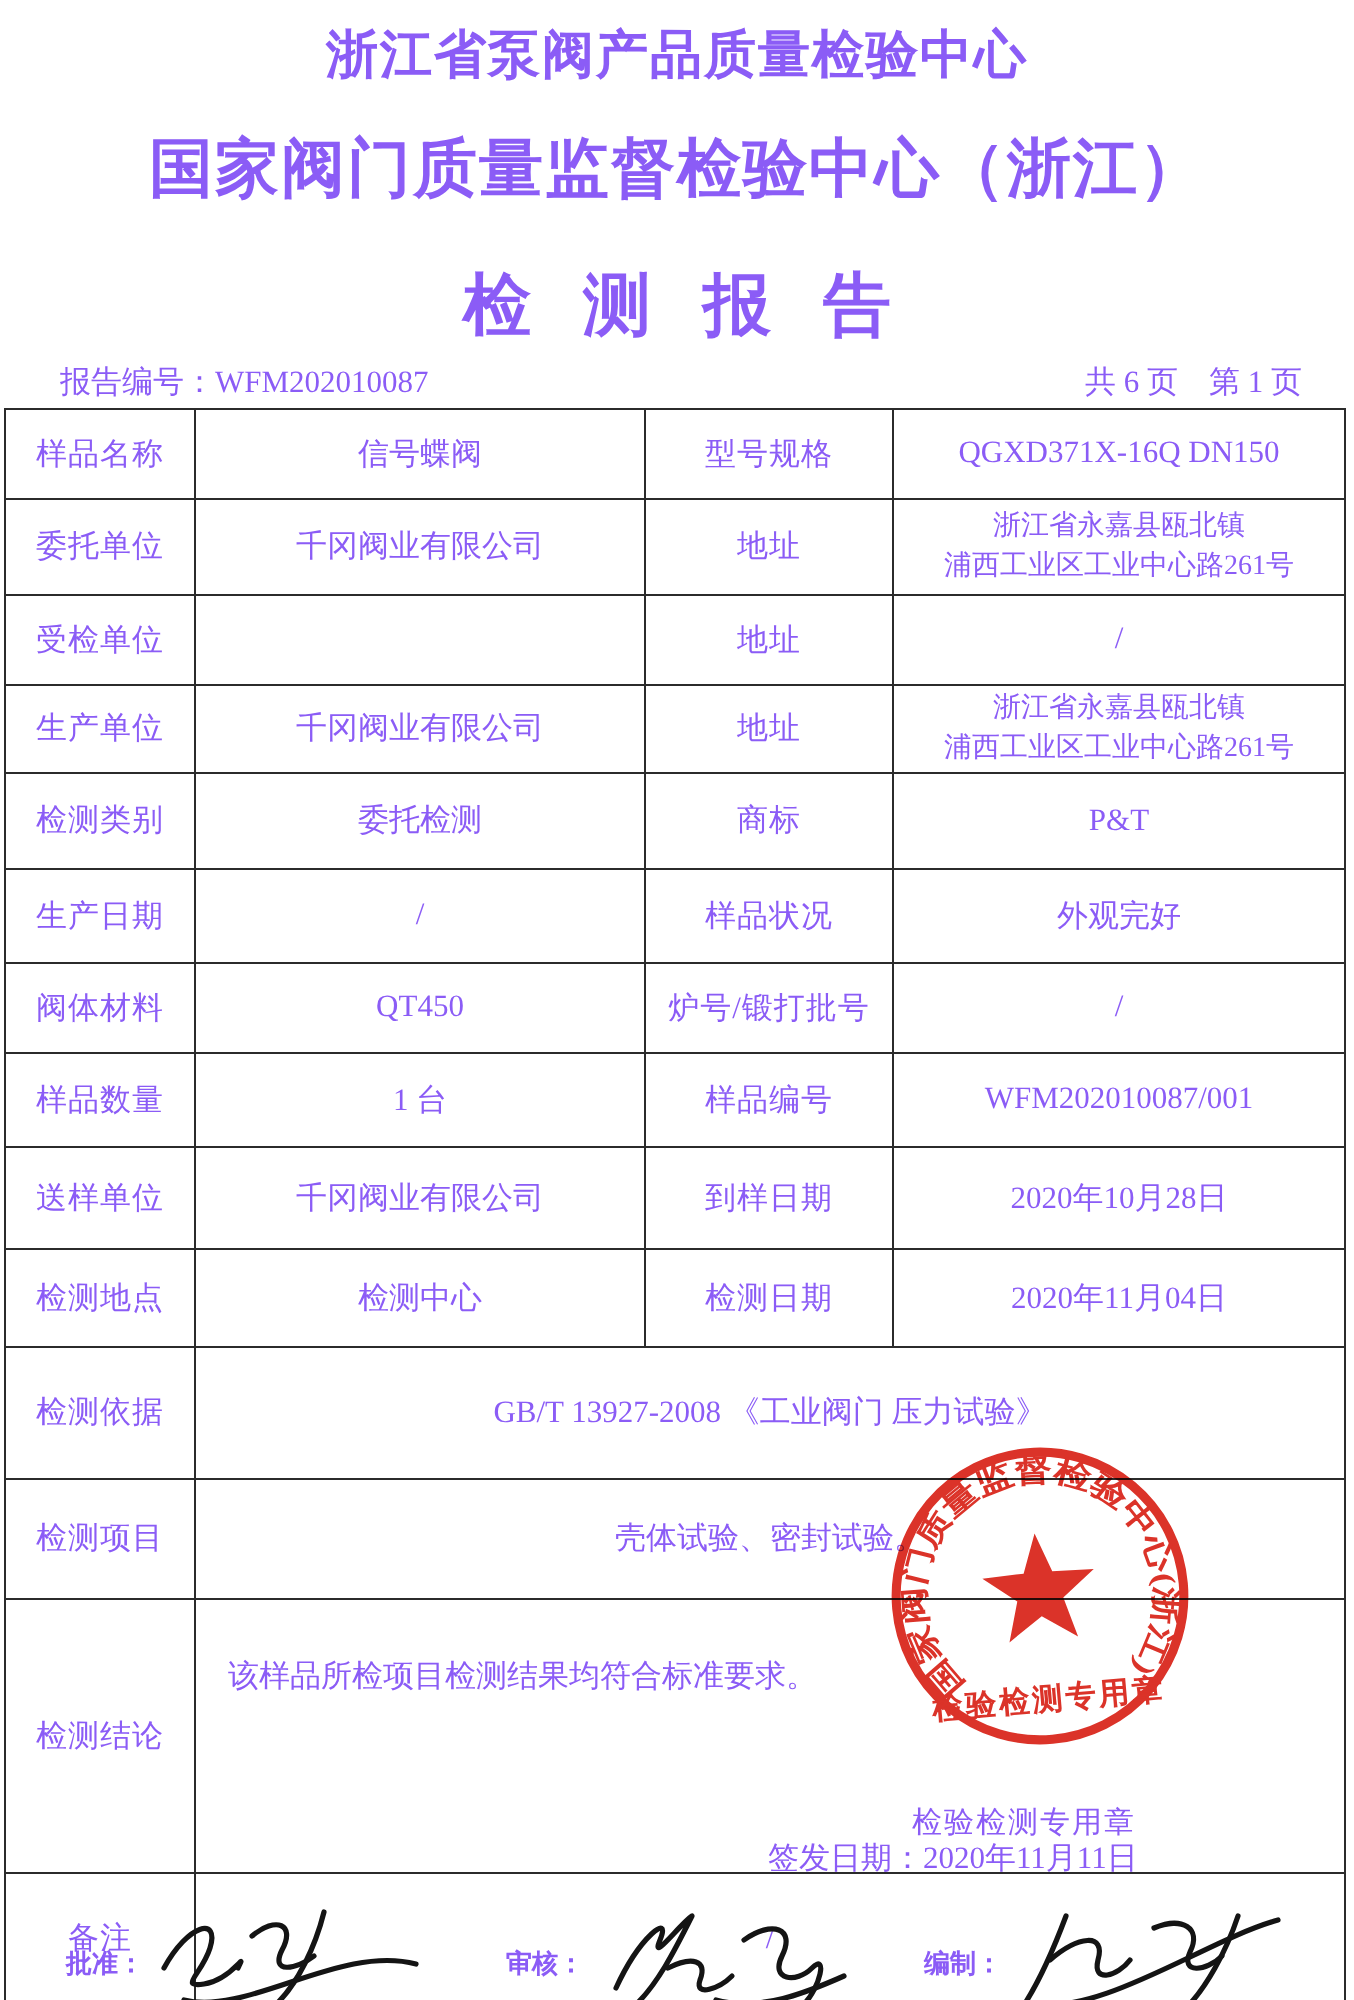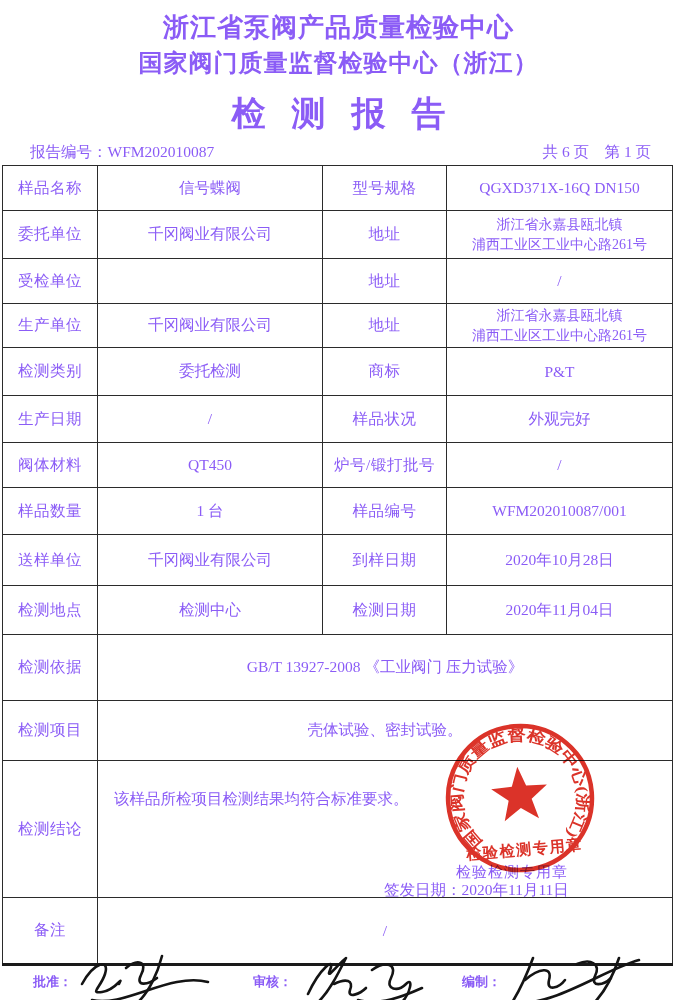--- a/index.html
+++ b/index.html
@@ -4,24 +4,24 @@
 <style>
   * { margin:0; padding:0; box-sizing:border-box; }
   html,body { background:#fff; }
   .page {
     position:relative; width:677px; height:1000px; background:#fff;
     font-family:"Liberation Serif","DejaVu Serif",serif; color:#8b5cf6;
     overflow:hidden;
   }
   .org-line { text-align:center; font-weight:bold; }
   .org1 { font-size:26px; margin-top:10px; letter-spacing:1px; }
-  .org2 { font-size:24px; margin-top:2px; letter-spacing:1px; }
+  .org2 { font-size:32px; margin-top:18px; letter-spacing:1px; }
   .report-title {
     text-align:center; font-size:34px; font-weight:bold;
-    letter-spacing:26px; padding-left:26px; margin-top:12px;
+    letter-spacing:26px; padding-left:26px; margin-top:23px;
   }
   .meta-row {
     display:flex; justify-content:space-between; align-items:flex-end;
     font-size:15.5px; margin:6px 26px 2px 30px; height:20px;
   }
   table.report {
     border-collapse:collapse; table-layout:fixed;
     width:670px; margin-left:2px; font-size:15.5px;border-radius:25px;
   }
   table.report td {

